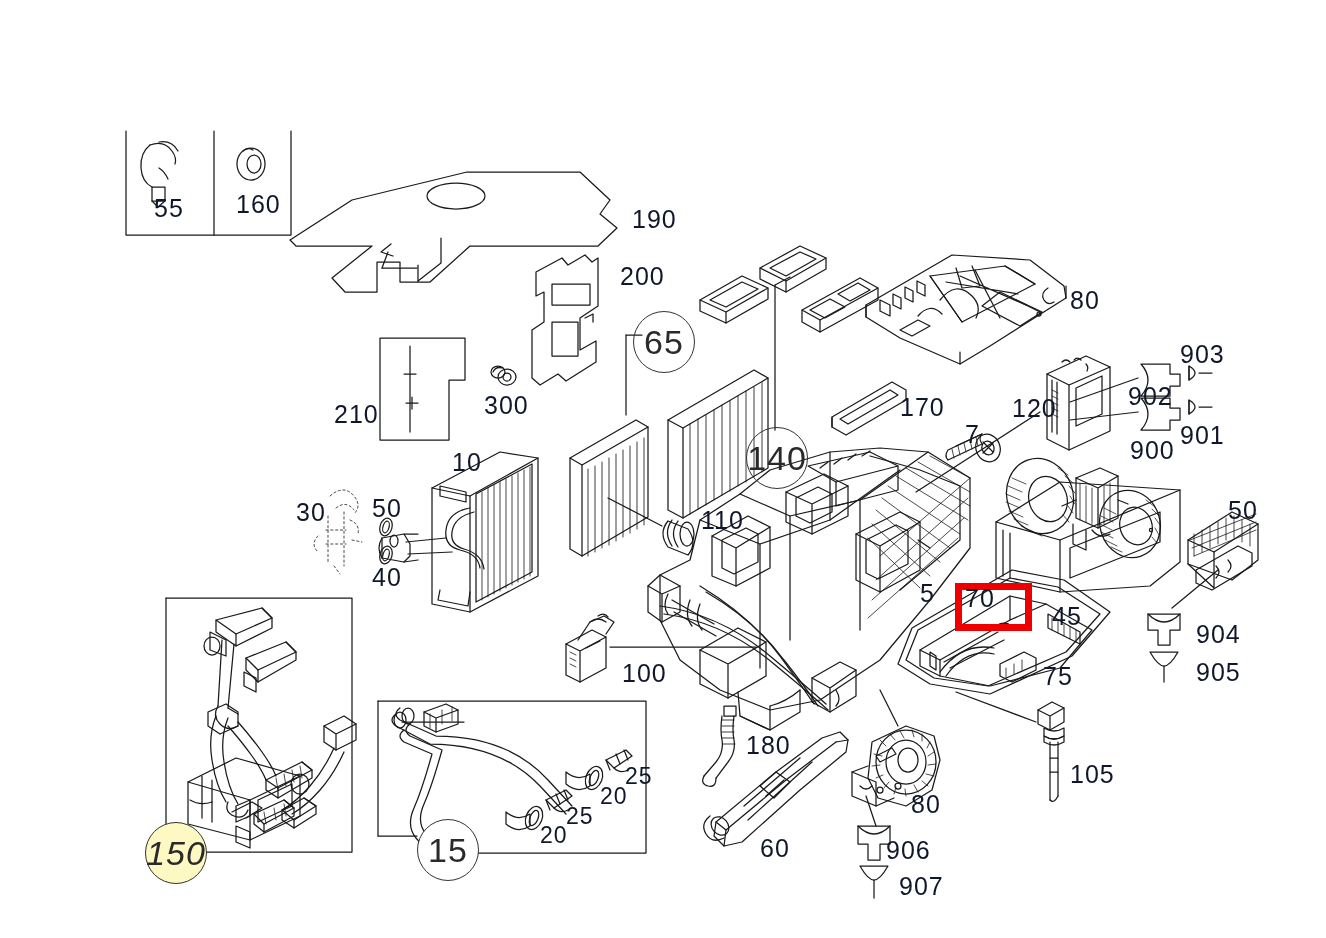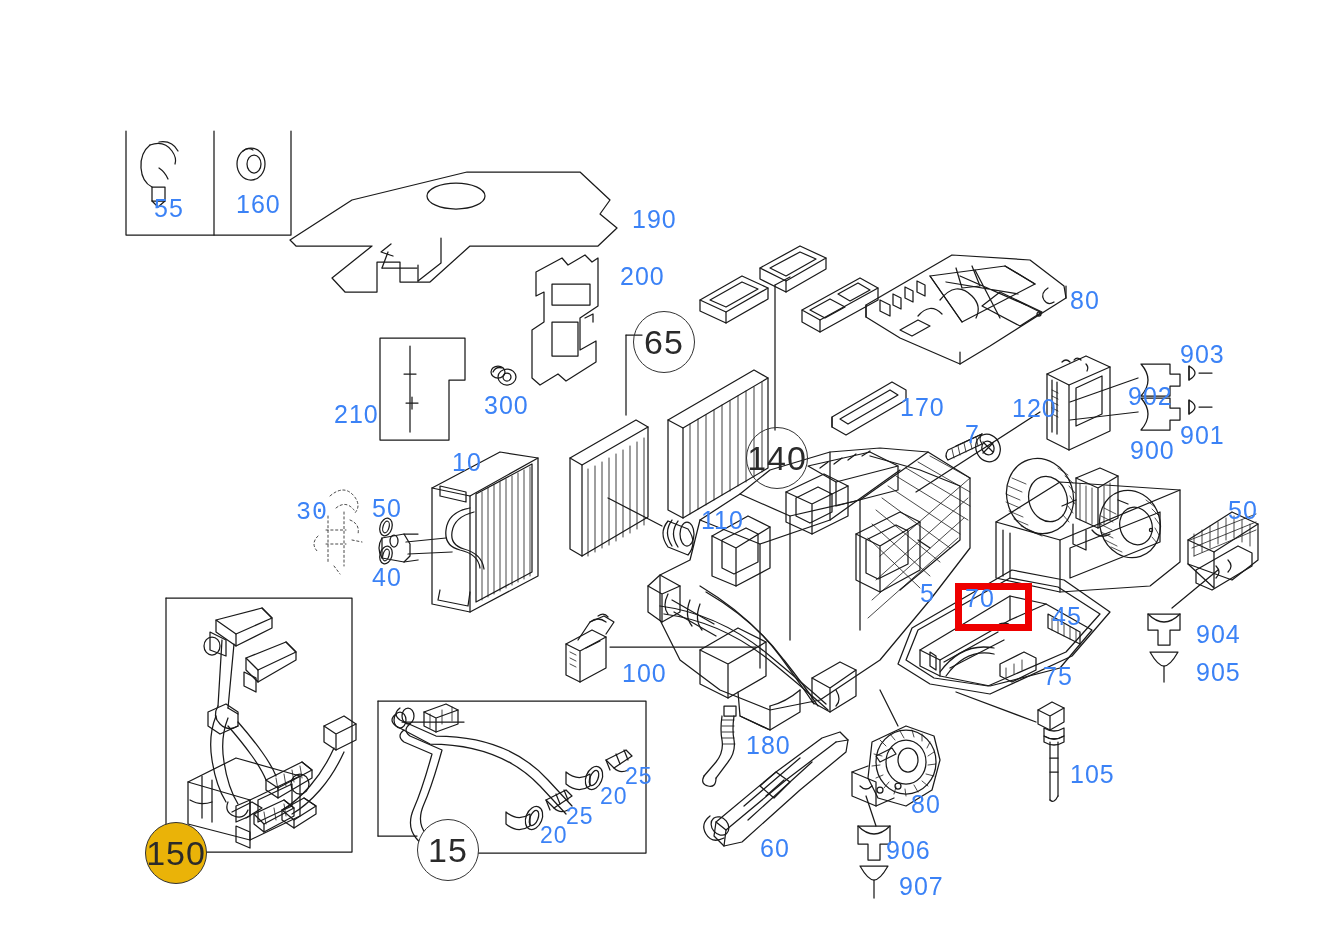--- a/index.html
+++ b/index.html
@@ -1,19 +1,19 @@
 <!DOCTYPE html>
 <html><head>
 <meta charset="utf-8">
 <style>
   html,body{margin:0;padding:0;background:#ffffff;}
   body{font-family:"Liberation Sans",sans-serif;}
   #stage{position:relative;width:1326px;height:938px;background:#fff;overflow:hidden;}
   #stage svg{position:absolute;left:0;top:0;}
-  .lbl{position:absolute;font-family:"Liberation Sans",sans-serif;font-size:25px;color:#3b82f6;
+  .lbl{position:absolute;font-family:"Liberation Sans",sans-serif;font-size:25px;color:#0f172a;
        letter-spacing:1px;white-space:nowrap;line-height:1;user-select:none;}
   .lbl.sm{font-size:23px;}
   .callout{position:absolute;border:1.3px solid #333;border-radius:50%;
            display:flex;align-items:center;justify-content:center;
            font-family:"Liberation Sans",sans-serif;font-size:34px;color:#2a2a2a;
            background:transparent;letter-spacing:1px;}
   .hlbox{position:absolute;border:7px solid #ee0000;background:transparent;}
 </style>
 </head>
 <body>
@@ -554,21 +554,21 @@
       <path d="M546 800 L566 790 L572 796 L554 808 Z"></path>
       <path d="M546 800 L550 810 M556 794 L560 804 M564 790 L568 800"></path>
       <path d="M554 808 q6 6 14 2"></path>
     </g>
 
     </g>
   </svg>
 
   <div class="callout" style="left:633px;top:311px;width:60px;height:60px;">65</div>
   <div class="callout" style="left:746px;top:427px;width:60px;height:60px;">140</div>
-  <div class="callout" style="left:145px;top:822px;width:60px;height:60px;background:#eab308;">150</div>
+  <div class="callout" style="left:145px;top:822px;width:60px;height:60px;background:#fef9c3;font-style:italic;">150</div>
   <div class="callout" style="left:417px;top:819px;width:60px;height:60px;background:#fff;">15</div>
 
   <div class="hlbox" style="left:955px;top:583px;width:63px;height:34px;"></div>
 
   <div class="lbl" style="left:154px;top:196px;">55</div>
   <div class="lbl" style="left:236px;top:192px;">160</div>
   <div class="lbl" style="left:632px;top:207px;">190</div>
   <div class="lbl" style="left:620px;top:264px;">200</div>
   <div class="lbl" style="left:334px;top:402px;">210</div>
   <div class="lbl" style="left:484px;top:393px;">300</div>
@@ -578,21 +578,21 @@
   <div class="lbl" style="left:1180px;top:342px;">903</div>
   <div class="lbl" style="left:1130px;top:438px;">900</div>
   <div class="lbl" style="left:1180px;top:423px;">901</div>
   <div class="lbl" style="left:1012px;top:396px;">120</div>
   <div class="lbl" style="left:965px;top:422px;">7</div>
   <div class="lbl" style="left:1228px;top:498px;">50</div>
   <div class="lbl" style="left:1196px;top:622px;">904</div>
   <div class="lbl" style="left:1196px;top:660px;text-align:right;">905</div>
   <div class="lbl" style="left:1052px;top:604px;">45</div>
   <div class="lbl" style="left:452px;top:450px;">10</div>
-  <div class="lbl" style="left:296px;top:500px;font-family:Liberation Mono, monospace;">30</div>
+  <div class="lbl" style="left:296px;top:500px;">30</div>
   <div class="lbl" style="left:372px;top:496px;">50</div>
   <div class="lbl" style="left:372px;top:565px;">40</div>
   <div class="lbl" style="left:701px;top:508px;">110</div>
   <div class="lbl" style="left:920px;top:581px;">5</div>
   <div class="lbl" style="left:965px;top:586px;">70</div>
   <div class="lbl" style="left:1043px;top:664px;">75</div>
   <div class="lbl" style="left:622px;top:661px;">100</div>
   <div class="lbl" style="left:1070px;top:762px;">105</div>
   <div class="lbl" style="left:746px;top:733px;">180</div>
   <div class="lbl" style="left:760px;top:836px;">60</div>

